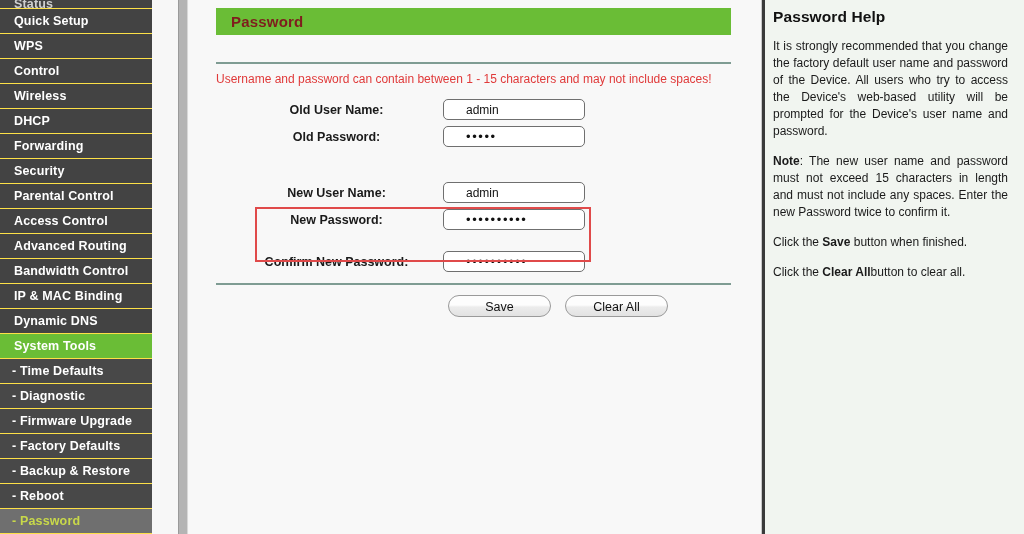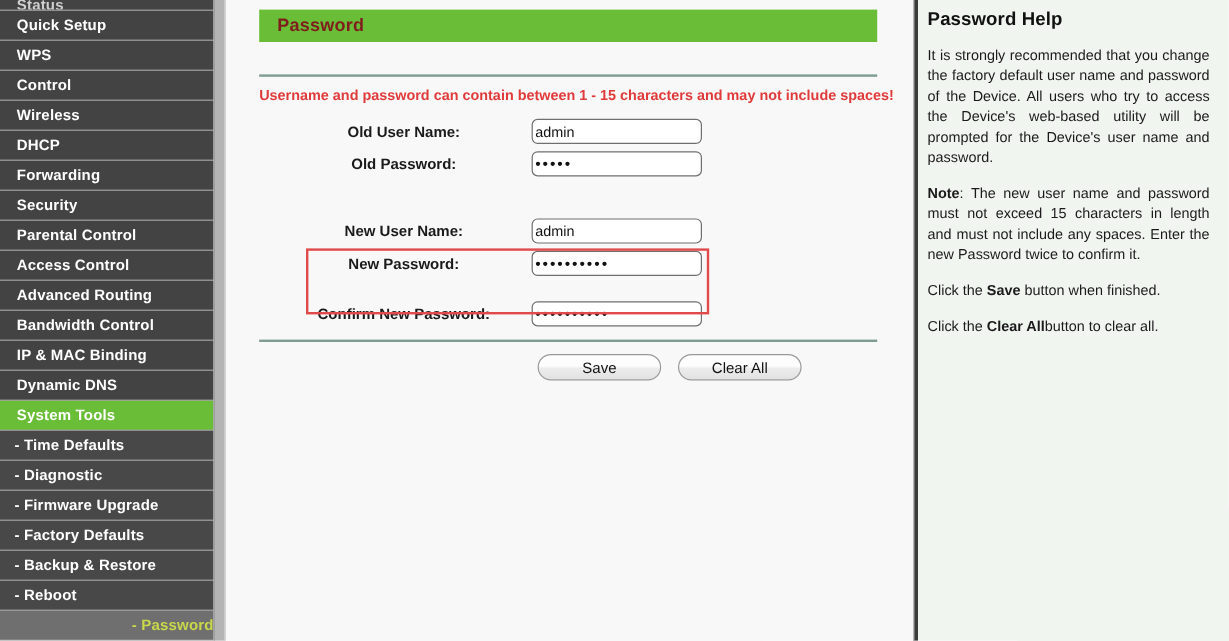--- a/index.html
+++ b/index.html
@@ -18,23 +18,23 @@
     width: 1024px;
     height: 534px;
     background: #f7f7f7;
   }
 
   
   .sidebar {
     position: absolute;
     left: 0;
     top: 0;
-    width: 178px;
-    height: 534px;
-    background: #a3a3a3;
+    width: 152px;
+    height: 534px;
+    background: #fde047;
     overflow: hidden;
   }
   .nav-item {
     position: relative;
     height: 24px;
     line-height: 24px;
     background: #434343;
     color: #ffffff;
     font-size: 12.5px;
     font-weight: bold;
@@ -55,21 +55,20 @@
     color: #ffffff;
   }
   .nav-item.sub {
     background: #484848;
     color: #ffffff;
     padding-left: 12px;
   }
   .nav-item.sub.current {
     background: #6f6f6f;
     color: #c8d84a;
-    text-align: right;
   }
   .sidebar-gap {
     position: absolute;
     left: 178px;
     top: 0;
     width: 10px;
     height: 534px;
     background: #b4b4b4;
     border-left: 1px solid #9a9a9a;
     border-right: 1px solid #d8d8d8;
@@ -111,21 +110,21 @@
   .rule.top { top: 62px; }
   .rule.bottom { top: 283px; }
 
   .warn-text {
     position: absolute;
     left: 27px;
     top: 72px;
     width: 520px;
     color: #e03a3a;
     font-size: 12px;
-    font-weight: bold;
+    font-weight: normal;
     white-space: nowrap;
   }
 
   .form-rows {
     position: absolute;
     left: 0;
     top: 0;
     width: 572px;
   }
   .frow {
@@ -150,21 +149,21 @@
     top: 0;
     width: 142px;
     height: 21px;
     box-sizing: border-box;
     border: 1px solid #6f6f6f;
     border-radius: 5px;
     background: #ffffff;
     font-family: "Liberation Sans", sans-serif;
     font-size: 12px;
     color: #111111;
-    padding: 0 2px;
+    padding: 0 22px;
     outline: none;
   }
   .finput.pw {
     letter-spacing: 1.6px;
     font-size: 13px;
   }
 
   .highlight-box {
     position: absolute;
     left: 66px;

